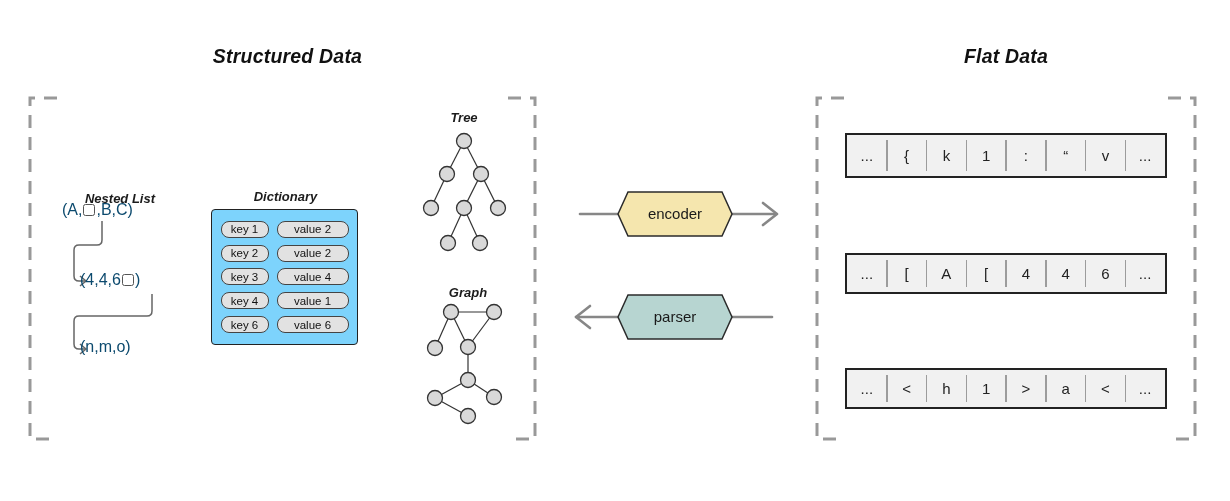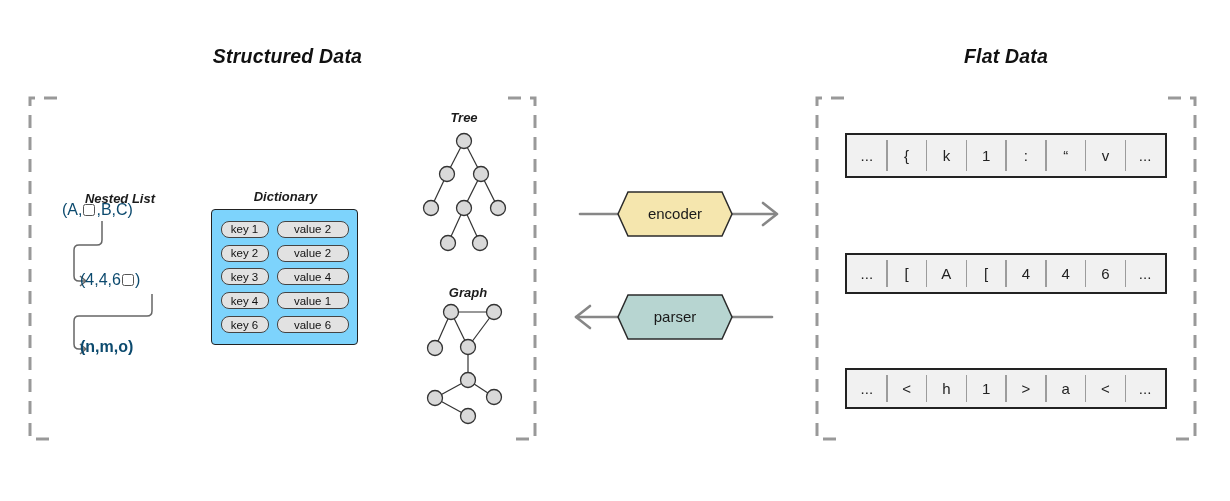--- a/index.html
+++ b/index.html
@@ -130,21 +130,21 @@
   <div class="title title-structured">Structured Data</div>
   <div class="title title-flat">Flat Data</div>
 
   <div class="sub-label" style="left:50px;top:191px;width:140px;">Nested List</div>
   <div class="nl-line" style="left:62px;top:201px;">
     <span>(A,</span><span class="nl-square"></span><span>,B,C)</span>
   </div>
   <div class="nl-line" style="left:80px;top:271px;">
     <span>(4,4,6</span><span class="nl-square"></span><span>)</span>
   </div>
-  <div class="nl-line" style="left:80px;top:338px;font-weight:bold;">(n,m,o)</div>
+  <div class="nl-line" style="left:80px;top:338px;">(n,m,o)</div>
 
   <div class="sub-label" style="left:212px;top:189px;width:147px;">Dictionary</div>
   <div class="dict-box">
     <div class="dict-row">
       <span class="pill pill-key">key 1</span>
       <span class="pill pill-value">value 2</span>
     </div>
     <div class="dict-row">
       <span class="pill pill-key">key 2</span>
       <span class="pill pill-value">value 2</span>

